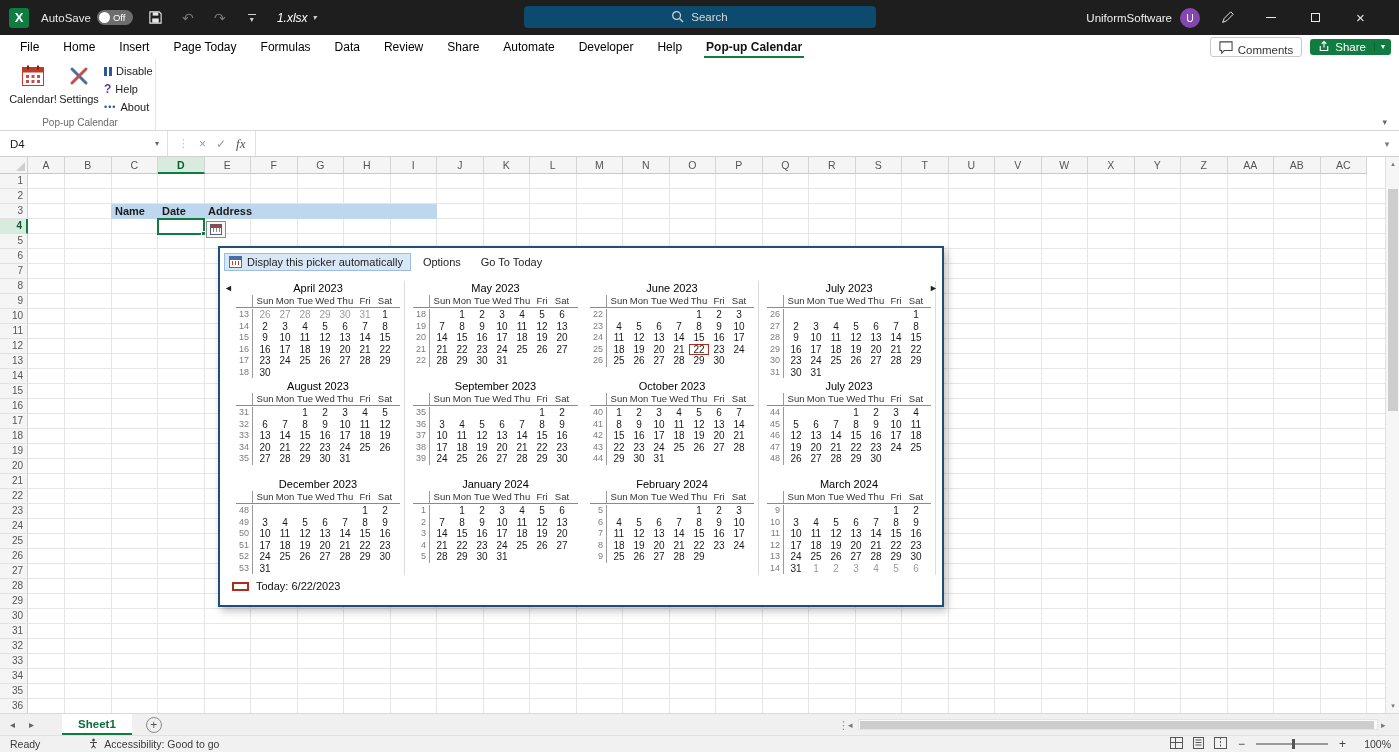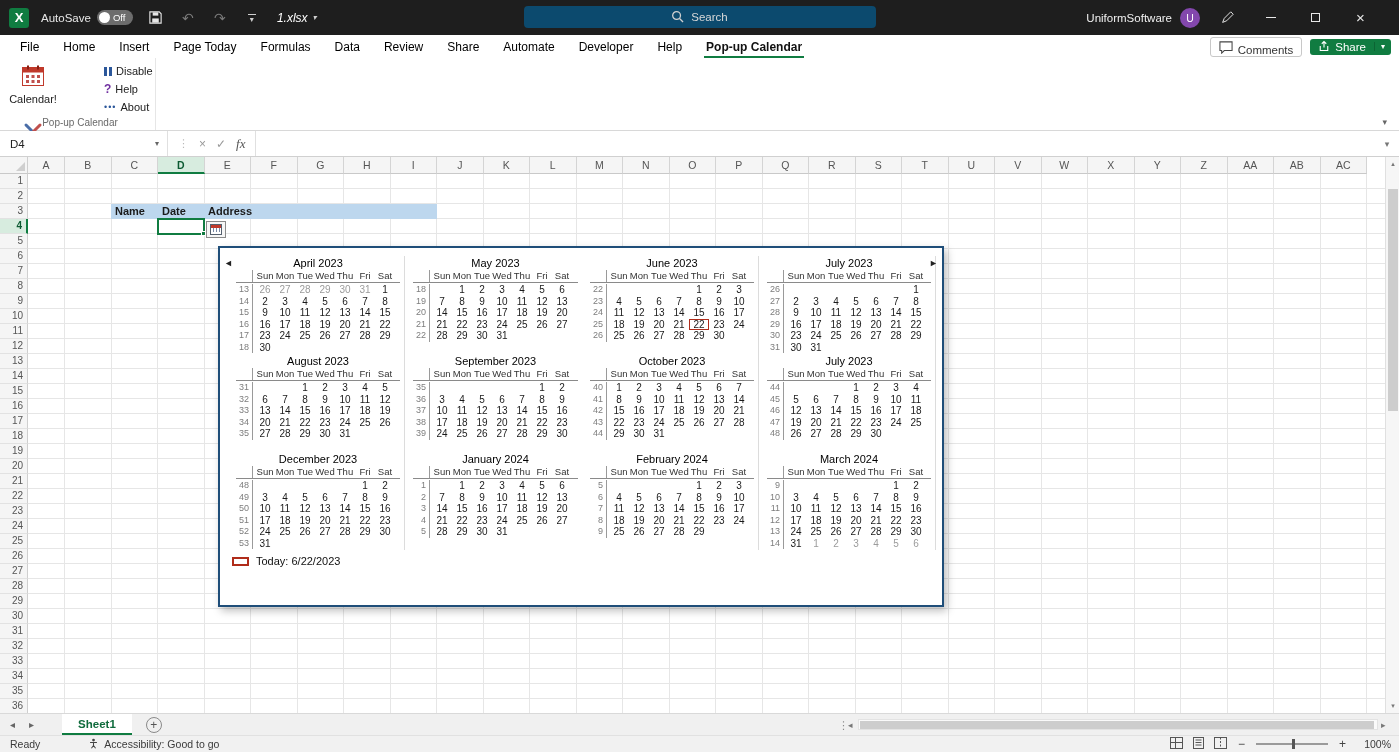--- a/index.html
+++ b/index.html
@@ -35,21 +35,21 @@
   .rtab.active::after { content:""; position:absolute; left:10px; right:10px; bottom:0; height:2.5px; background:#107c41; }
   .tabs-right { position:absolute; right:8px; top:35px; height:23px; display:flex; align-items:center; gap:8px; }
   .comments-btn { height:20px; display:flex; align-items:flex-end; gap:5px; padding:0 8px; border:1px solid #c8c8c8; border-radius:3px; font-size:11.5px; color:#333; background:#fff; }
   .share-btn { height:16px; display:flex; align-items:center; border-radius:3px; overflow:hidden; background:#107c41; color:#fff; font-size:11.5px; }
   .share-main { display:flex; align-items:center; gap:5px; padding:0 8px; }
   .share-dd { padding:0 6px; border-left:1px solid #0c6434; font-size:8px; }
 
   
   .ribbon { position:absolute; left:0; top:58px; width:1399px; height:73px; background:#fff; border-bottom:1px solid #d8d8d8; }
   .rgroup { position:absolute; left:4px; top:0; width:152px; height:72px; border-right:1px solid #e6e6e6; }
-  .bigbtns { position:absolute; left:6px; top:3px; display:flex;flex-direction:column; }
+  .bigbtns { position:absolute; left:6px; top:3px; display:flex; }
   .bigbtn { width:46px; height:56px; display:flex; flex-direction:column; align-items:center; justify-content:flex-start; gap:3px; padding-top:4px; border-radius:3px; }
   .bigbtn .lbl { font-size:11px; color:#222; }
   .smallbtns { position:absolute; left:96px; top:4px; display:flex; flex-direction:column; }
   .smallbtn { height:18px; display:flex; align-items:center; gap:4px; font-size:11px; color:#222; padding:0 4px; border-radius:2px; }
   .grouplabel { position:absolute; left:0; bottom:2px; width:152px; text-align:center; font-size:10px; color:#6a6a6a; }
   .ribbon-collapse { position:absolute; right:12px; bottom:3px; color:#666; font-size:9px; }
   .ic-pause { display:inline-flex; gap:2px; }
   .ic-pause i { width:3px; height:9px; background:#2b579a; display:block; }
   .ic-q { color:#7030a0; font-weight:bold; font-size:12px; }
   .ic-dots3 { color:#2b579a; font-size:9px; letter-spacing:1px; }
@@ -417,20 +417,28 @@
       <div class="vline" style="left: 1338px;"></div>
     </div>
   <div class="vscroll">
     <div class="vs-arrow">▴</div>
     <div class="vs-thumb"></div>
     <div class="vs-arrow vs-down">▾</div>
   </div>
 </div>
 
 <div class="popup">
+  <div class="pmenu">
+    <span class="pmenu-display">
+      <span class="pm-ical"></span>
+      <span>Display this picker automatically</span>
+    </span>
+    <span class="pmenu-item">Options</span>
+    <span class="pmenu-item">Go To Today</span>
+  </div>
   <div class="months">
     <span class="pnav prev">◄</span>
     <span class="pnav next">►</span>
   <div class="month">
         <div class="mtitle">April 2023</div>
         <div class="mrow mhdr">
           <div class="wk"></div>
           <div class="dh">Sun</div>
           <div class="dh">Mon</div>
           <div class="dh">Tue</div>

